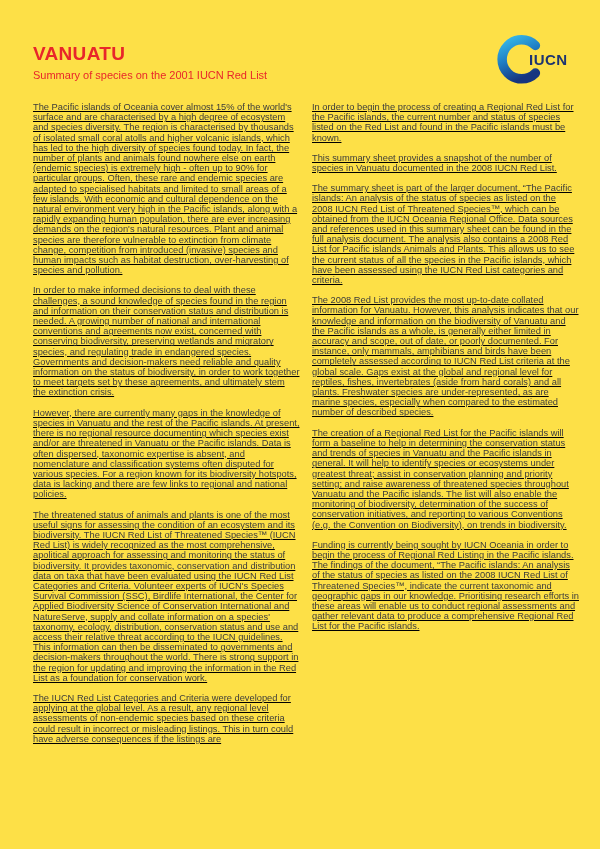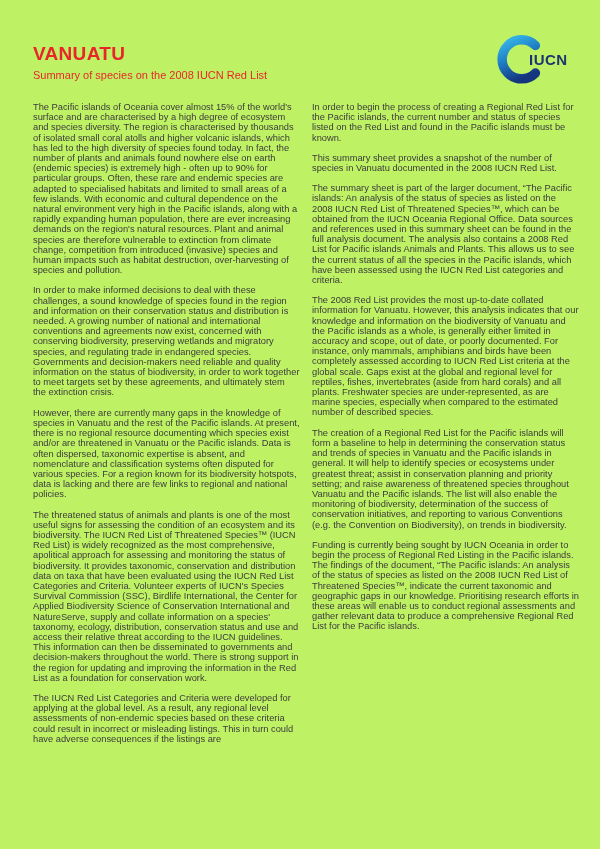--- a/index.html
+++ b/index.html
@@ -6,21 +6,21 @@
     --red:#e8262a;
     --body-ink:#3b3b3b;
     --logo-navy:#1d3470;
   }
   *{margin:0;padding:0;box-sizing:border-box;}
   html,body{background:#9a9a9a;}
   .page{
     position:relative;
     width:600px;height:849px;
     margin:0 auto;
-    background:#bef264;
+    background:#fde047;
     font-family:"Liberation Sans","DejaVu Sans",sans-serif;
     overflow:hidden;
   }
   .header{
     position:absolute;
     left:33px;top:44px;right:25px;
   }
   .page-title{
     font-size:19px;
     font-weight:bold;
@@ -48,40 +48,41 @@
     font-weight:bold;
     letter-spacing:0.5px;
     color:var(--logo-navy);
   }
   .columns{
     position:absolute;
     left:33px;top:102px;
     width:546px;
     display:flex;
     gap:12px;
+    text-decoration:underline;
   }
   .col{
     width:267px;
     font-size:9.3px;
     line-height:10.2px;
     color:var(--body-ink);
     text-align:left;
   }
   .col p{margin:0 0 10px 0;}
   .col p:last-child{margin-bottom:0;}
 </style>
 </head>
 <body>
 
 <div class="page">
 
   <div class="header">
     <div>
       <h1 class="page-title">VANUATU</h1>
-      <h2 class="page-subtitle">Summary of species on the 2008 IUCN Red List</h2>
+      <h2 class="page-subtitle">Summary of species on the 2001 IUCN Red List</h2>
     </div>
 
     <div class="logo">
       <svg viewBox="0 0 78 58" aria-hidden="true">
         <defs>
           <linearGradient id="iucnArc" x1="0.15" y1="0" x2="0.55" y2="1">
             <stop offset="0" stop-color="#35b3e5"></stop>
             <stop offset="0.45" stop-color="#1f7ec4"></stop>
             <stop offset="1" stop-color="#16357f"></stop>
           </linearGradient>

